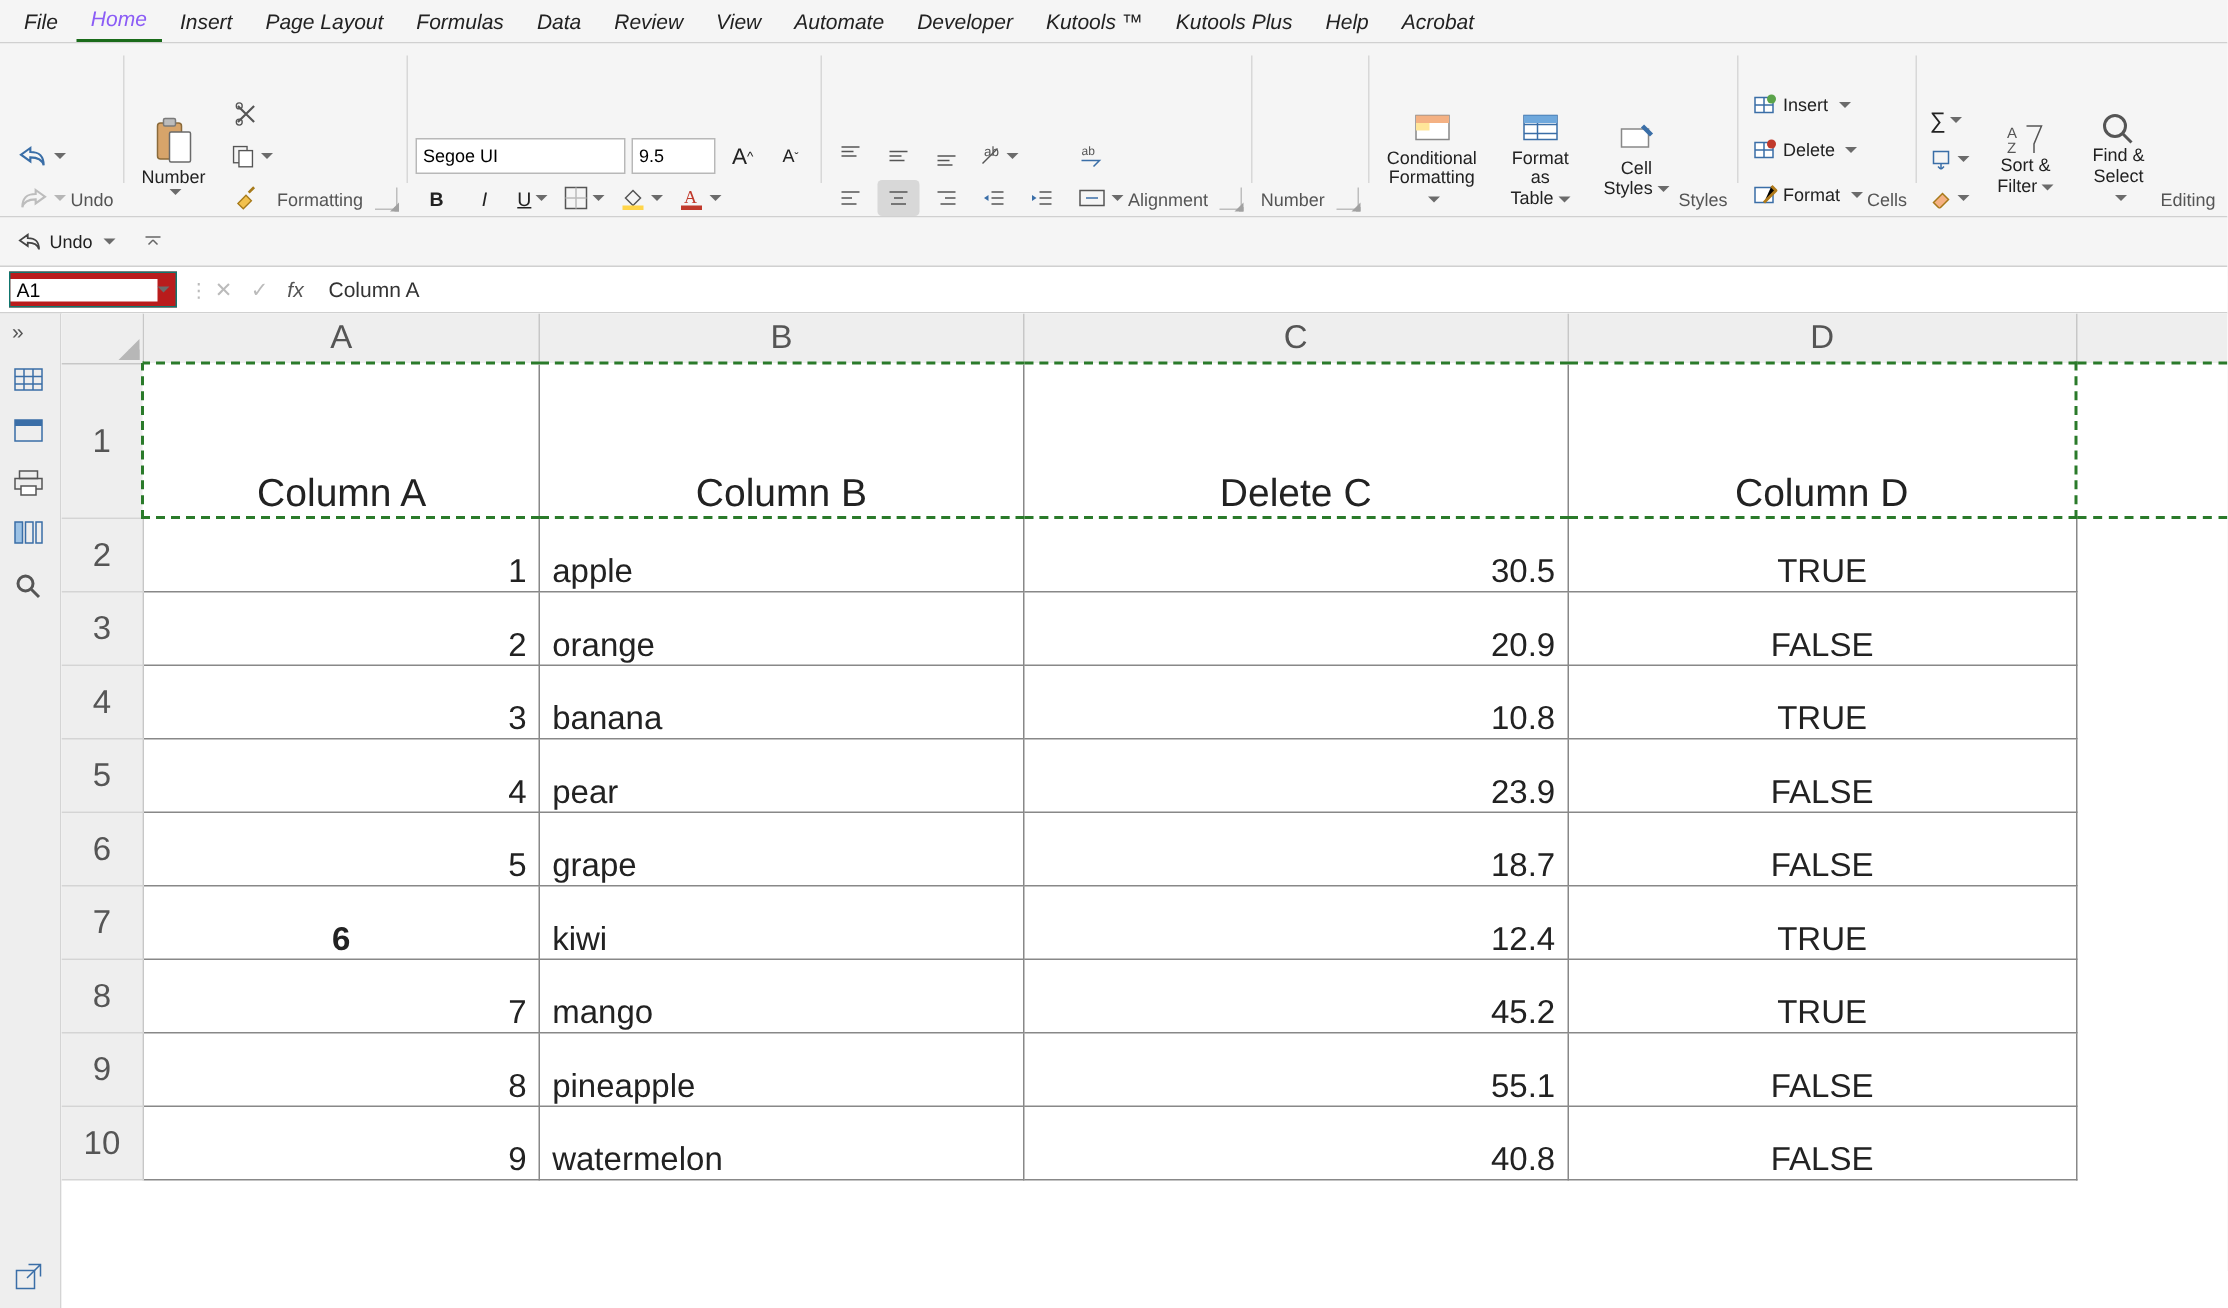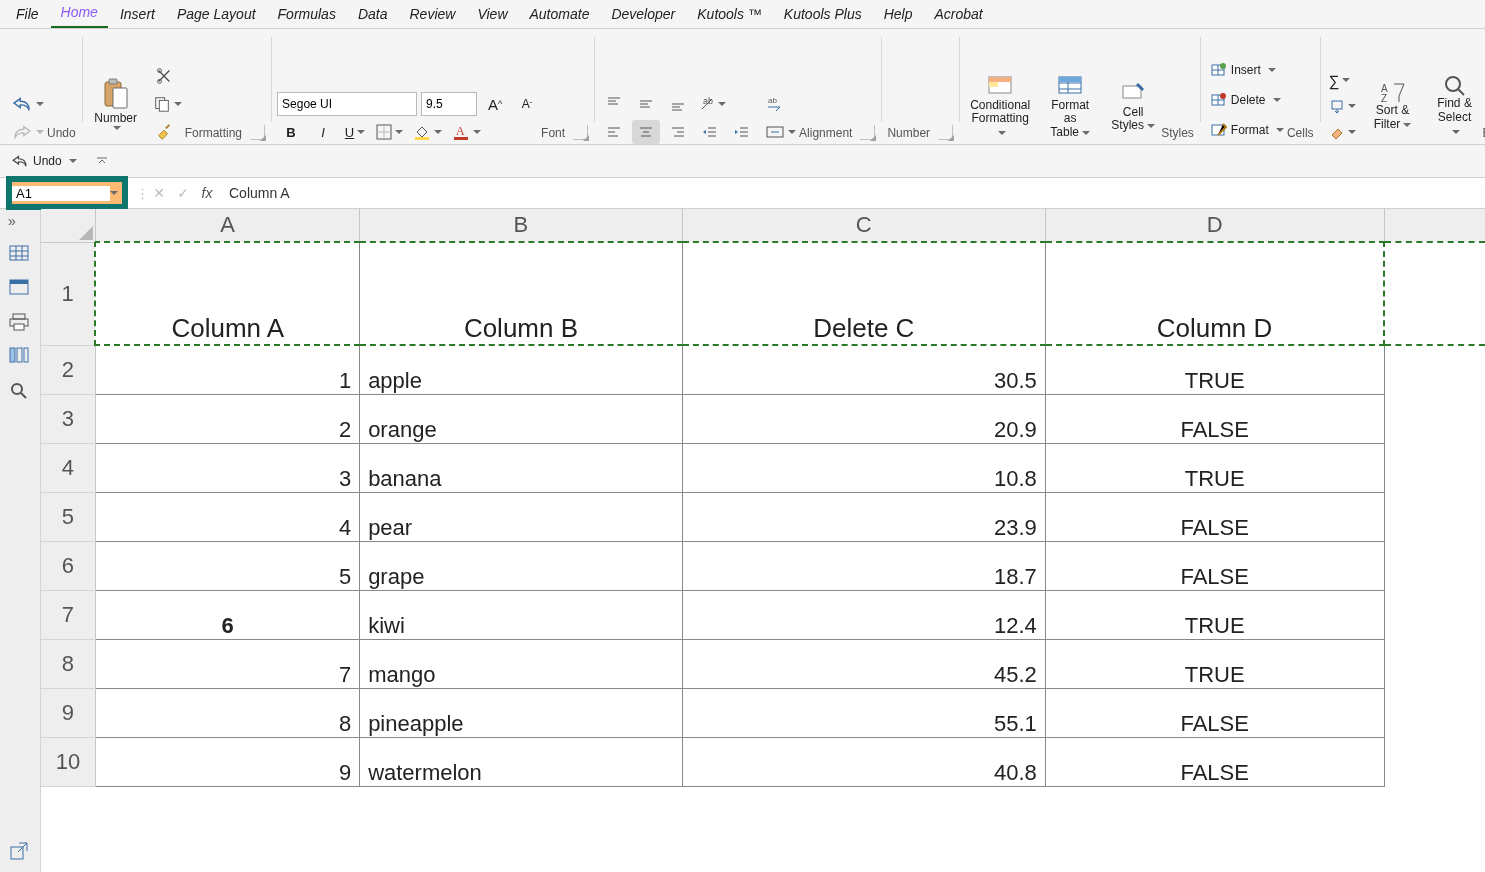--- a/index.html
+++ b/index.html
@@ -158,22 +158,22 @@
     background: #fff;
     border-bottom: 1px solid #d0d0d0;
   }
   .namebox {
     width: 110px;
     height: 22px;
     margin-left: 6px;
     margin-right: 8px;
     display: flex;
     align-items: center;
-    border: 6px solid #0f766e;
-    background: #fdba74;
+    border: 1px solid #0f766e;
+    background: #b91c1c;
     position: relative;
   }
   .namebox input {
     border: none;
     outline: none;
     width: calc(100% - 18px);
     padding: 0 4px;
     font-size: 13px;
   }
   .namebox .chev { margin: 0 4px 0 0; }
@@ -442,24 +442,20 @@
             <span class="ico">
               <svg width="18" height="16" viewBox="0 0 18 16">
                 <text x="4" y="11" font-size="12" fill="#c0392b" font-family="Segoe UI">A</text>
                 <rect x="2" y="13" width="14" height="3" fill="#c0392b"></rect>
               </svg>
             </span>
             <span class="chev"></span>
           </div>
       </div>
     </div>
-    <div class="group-label">
-        <span>Font</span>
-        <span class="launcher"></span>
-      </div>
   </div>
 
   <div class="group">
     <div class="group-body">
       <div class="col">
         <div class="row">
           <div class="btn">
               <span class="ico">
                 <svg width="16" height="16">
                   <path d="M2 2 H14 M2 5 H10 M2 8 H12" stroke="#555"></path>

